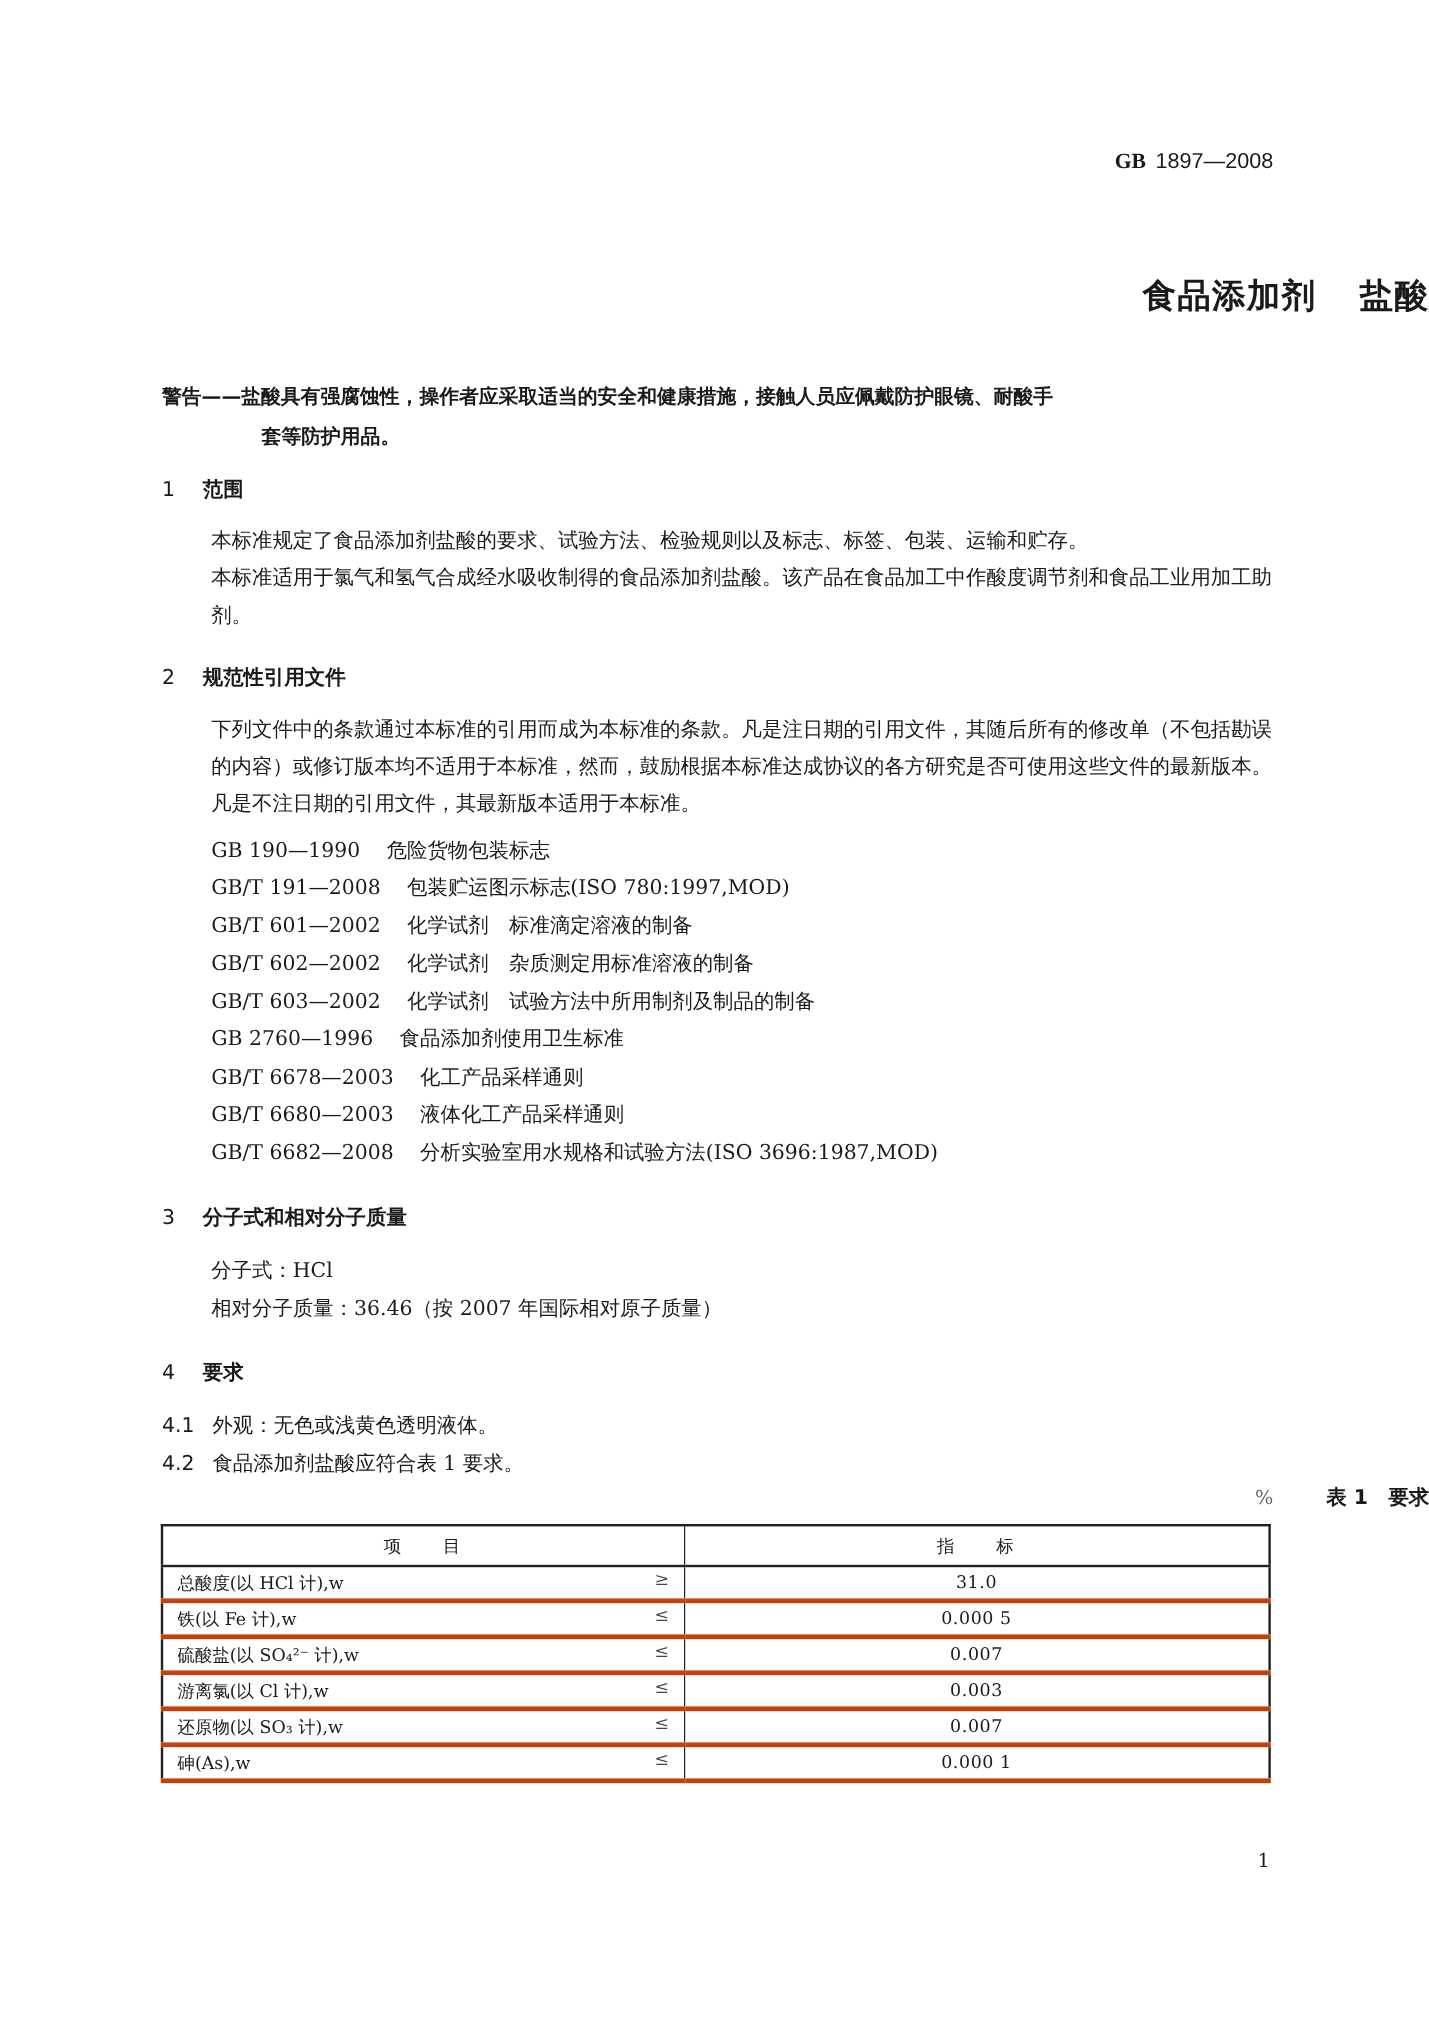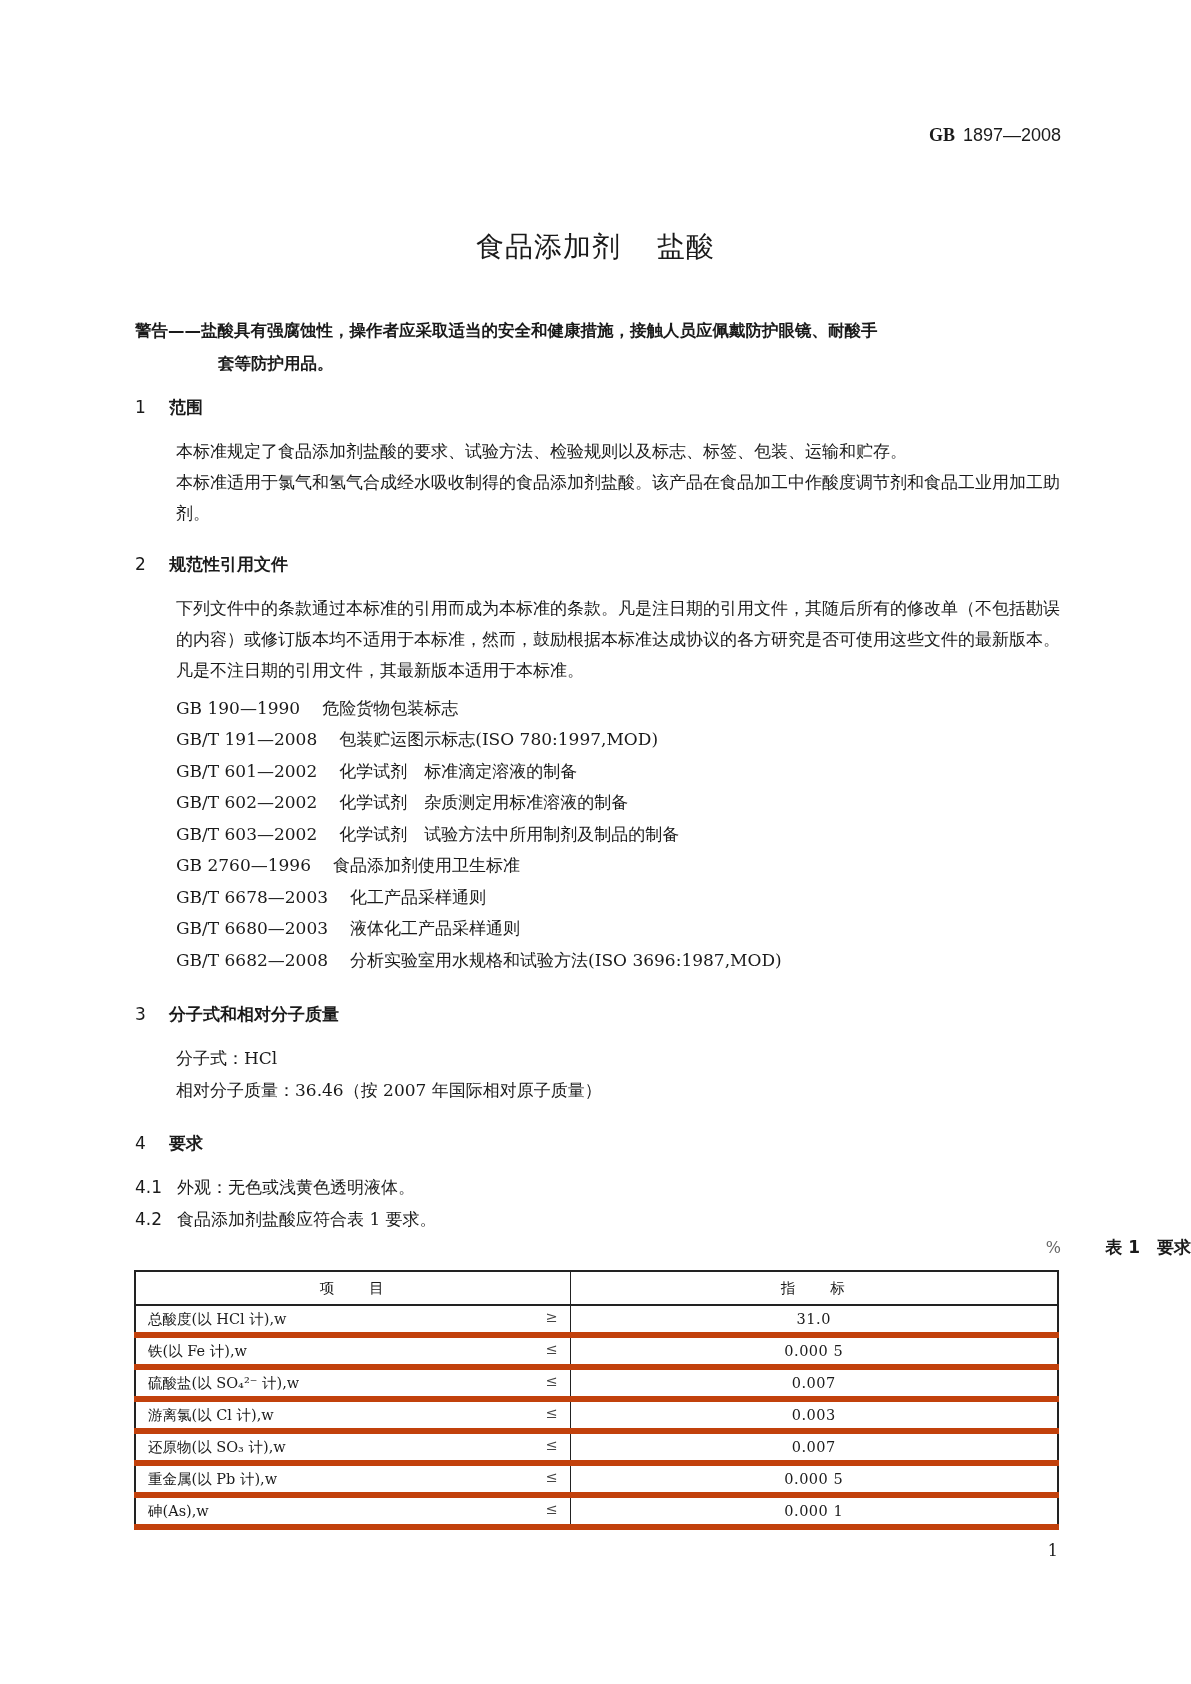--- a/index.html
+++ b/index.html
@@ -2,39 +2,39 @@
 <html><head>
 <meta charset="utf-8">
 <style>
   html, body { margin: 0; padding: 0; background: #ffffff; }
   body { width: 1191px; height: 1684px; position: relative; overflow: hidden;
          font-family: "DejaVu Serif", "Liberation Serif", serif; color: #1a1a1a; }
   .abs { position: absolute; white-space: nowrap; }
   .std-code { top: 124px; right: 130px; font-size: 18px; }
   .std-code .gb { font-weight: bold; font-family: "Liberation Serif", serif; margin-right: 8px; }
   .std-code .num { font-family: "Liberation Sans", sans-serif; }
-  .title { top: 228px; left: 0; width: 1191px; text-align: center; font-size: 28px;
-           font-family: "DejaVu Sans", sans-serif; font-weight: normal; letter-spacing: 1px; }
+  .title { top: 228px; left: 0; width: 1191px; text-align: right; font-size: 28px;
+           font-family: "DejaVu Sans", sans-serif; font-weight: bold; letter-spacing: 1px; }
   .title .gap { display: inline-block; width: 36px; }
   .warning { top: 314px; left: 135px; width: 925px; font-family: "DejaVu Sans", sans-serif;
              font-weight: bold; font-size: 16.5px; line-height: 33px; white-space: normal; }
   .warning .cont { padding-left: 83px; display: block; }
   .h1 { font-family: "DejaVu Sans", sans-serif; font-weight: bold; font-size: 17px; left: 135px; }
   .h1 .n { display: inline-block; width: 34px; font-weight: normal; }
   .p { font-size: 17px; line-height: 31px; left: 135px; width: 925px; white-space: normal; text-align: justify; }
   .p .indent { padding-left: 41px; }
   .ref { left: 176px; font-size: 17px; }
   .ref .code { display: inline-block; }
   .ref .sp { display: inline-block; width: 22px; }
   .sub { left: 135px; font-size: 17px; }
   .sub .n { display: inline-block; width: 42px; font-family: "DejaVu Sans", sans-serif; }
   table.req { position: absolute; top: 1270px; left: 134px; width: 925px; border-collapse: collapse;
               border: 2px solid #222; font-size: 14.5px; }
   table.req th, table.req td { border-left: 1px solid #222; border-right: 1px solid #222;
-              border-bottom: 6px solid #c2410c; height: 26px; padding: 0 12px; font-weight: normal; }
+              border-bottom: 4px solid #c2410c; height: 26px; padding: 0 12px; font-weight: normal; }
   table.req thead th { height: 32px; border-bottom: 2px solid #222; letter-spacing: 2px; font-family: Liberation Mono, monospace; }
   table.req td.item { position: relative; }
   table.req td.item .op { position: absolute; right: 12px; top: 3px; color: #444; }
   table.req td.val { text-align: center; letter-spacing: 0.5px; }
   .caption { top: 1236px; left: 0; width: 1191px; text-align: right; font-size: 17px;
              font-family: "DejaVu Sans", sans-serif; font-weight: bold; }
   .unit { top: 1238px; right: 130px; font-size: 16px; color: #666; }
   .page-no { top: 1541px; right: 133px; font-size: 16px; }
 </style>
 </head>
@@ -123,23 +123,19 @@
     </tr>
     <tr>
       <td class="item"><span>游离氯(以 Cl 计),w</span><span class="op">≤</span></td>
       <td class="val">0.003</td>
     </tr>
     <tr>
       <td class="item"><span>还原物(以 SO₃ 计),w</span><span class="op">≤</span></td>
       <td class="val">0.007</td>
     </tr>
     <tr>
-      <td class="item"><span>重金属(以 Pb 计),w</span><span class="op">≤</span></td>
-      <td class="val">0.000 5</td>
-    </tr>
-    <tr>
       <td class="item"><span>砷(As),w</span><span class="op">≤</span></td>
       <td class="val">0.000 1</td>
     </tr>
   </tbody>
 </table>
 
 <div class="abs page-no">1</div>
 
 </body></html>

